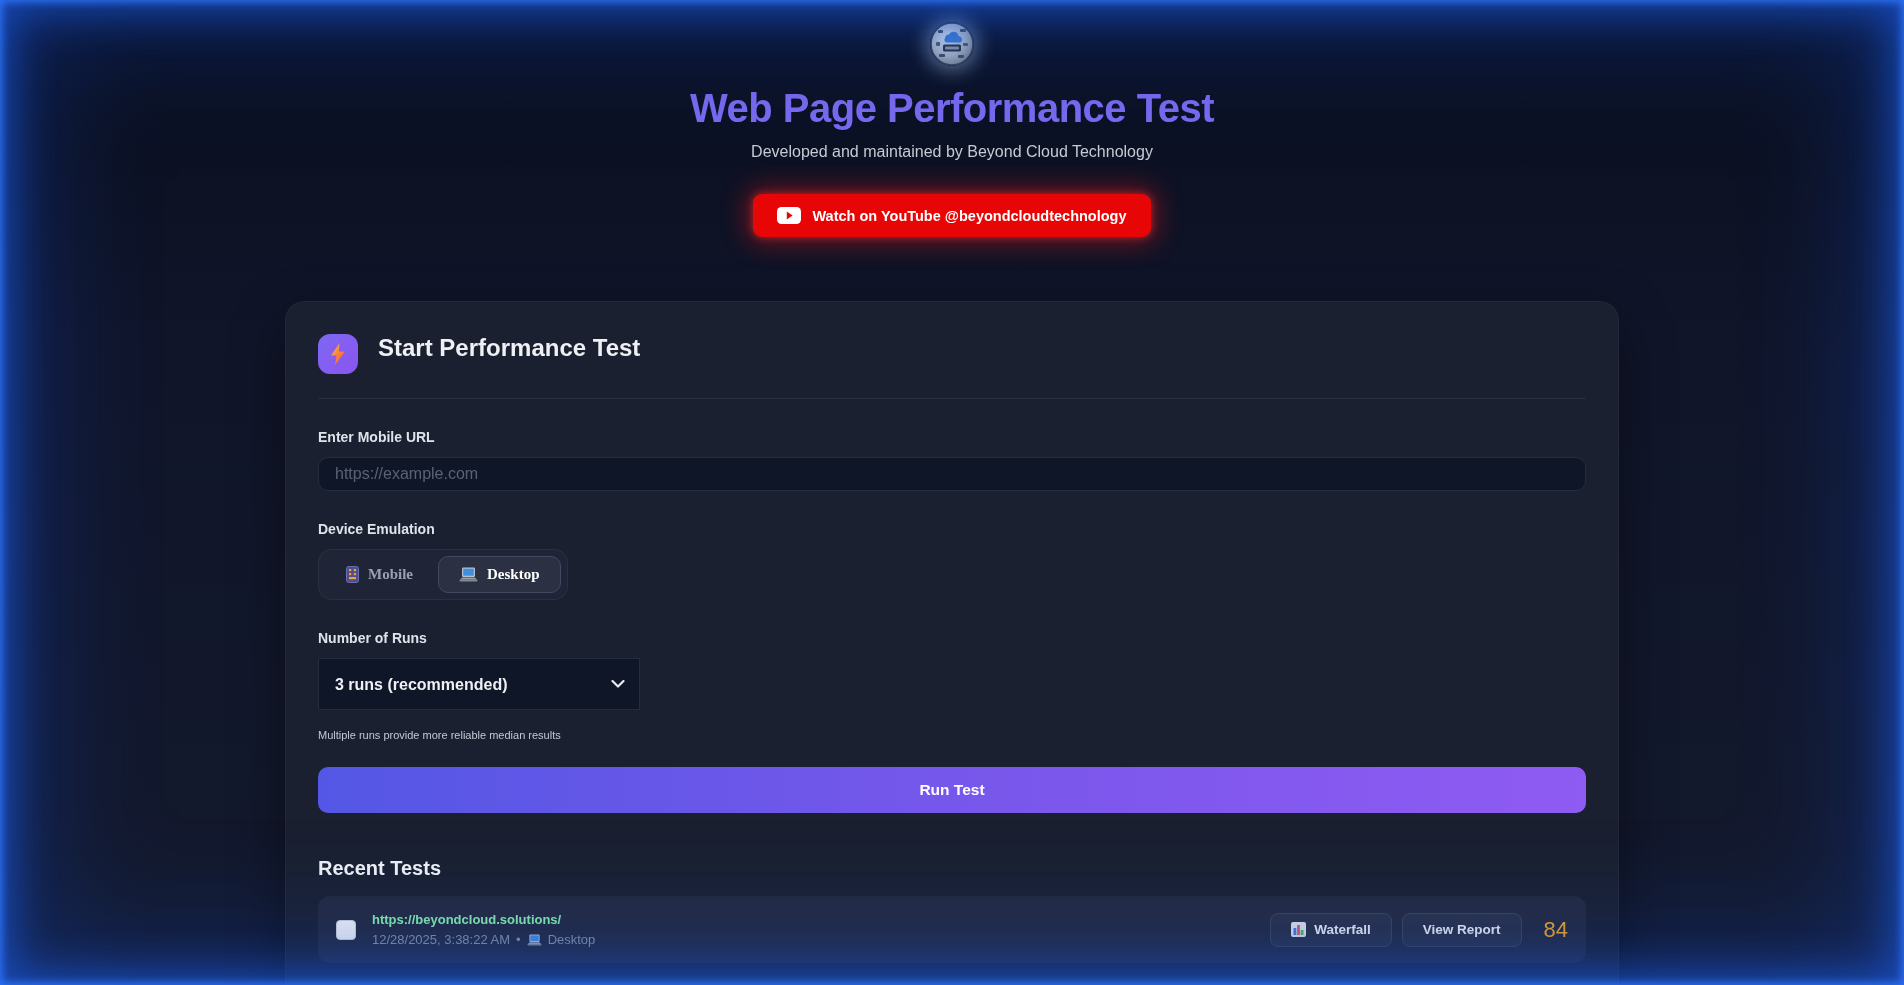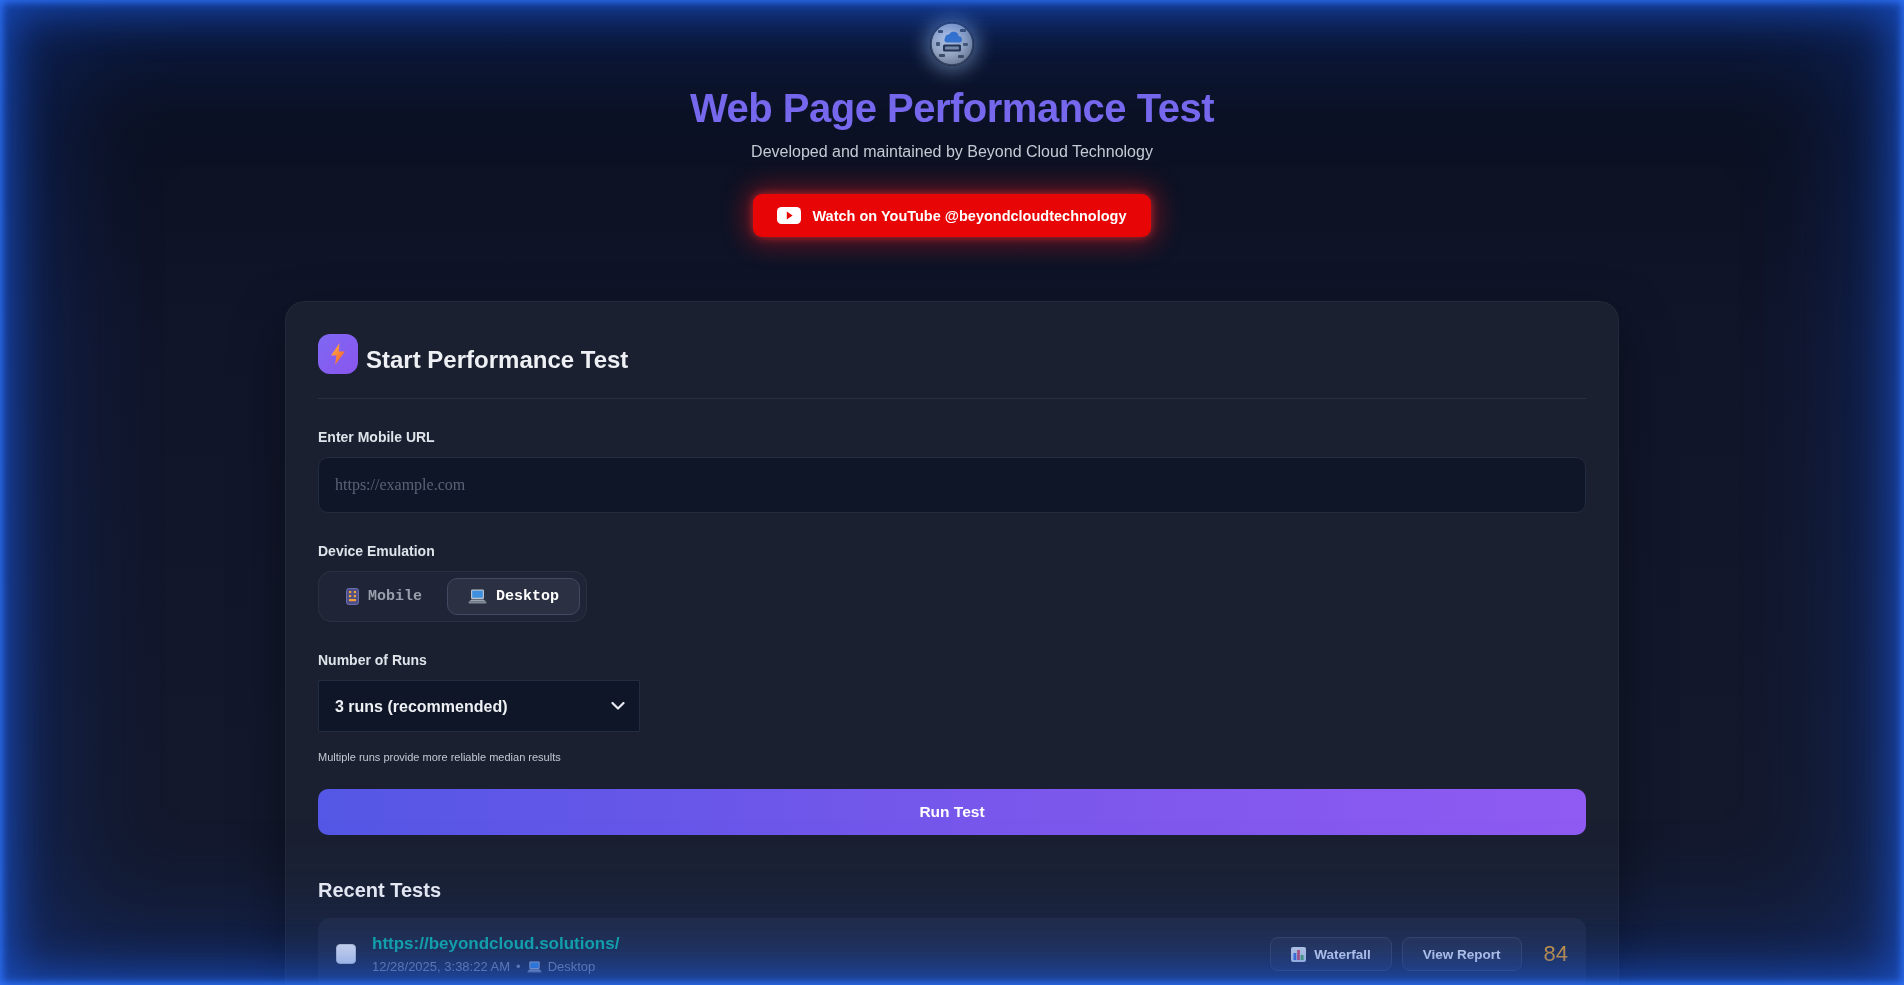--- a/index.html
+++ b/index.html
@@ -42,45 +42,45 @@
     box-shadow: 0 0 26px 6px rgba(255,20,20,0.40), 0 0 8px rgba(255,70,70,0.55);
   }
 
   
   .card {
     margin:64px auto 0; width:1334px;
     background:#1a2030; border:1px solid rgba(255,255,255,0.045);
     border-radius:20px; padding:32px 32px 48px;
     box-shadow: 0 22px 55px rgba(0,0,0,0.45);
   }
-  .card-head { display:flex; align-items:flex-end; gap:8px; }
+  .card-head { display:flex; align-items:flex-start; gap:20px; }
   .bolt-box {
     width:40px; height:40px; border-radius:12px;
     background: linear-gradient(135deg,#7e68f3 0%, #8a55ee 100%);
     display:flex; align-items:center; justify-content:center;
   }
   .card-title { font-size:24px; font-weight:700; color:#eef0f4; }
   .divider { height:1px; background:rgba(255,255,255,0.07); margin-top:24px; }
 
   .field-label { display:block; margin-top:30px; font-size:14px; font-weight:700; color:#dfe3ea; }
   .url-input {
-    display:block; width:100%; height:56px; margin-top:12px;
+    display:block; width:100%; height:34px; margin-top:12px;
     background:#0f1628; border:1px solid #242c40; border-radius:10px;
-    color:#e8eaf0; font-family:Liberation Serif, serif; font-size:16px; padding:0 16px; outline:none;
+    color:#e8eaf0; font-family:Liberation Sans, sans-serif; font-size:16px; padding:0 16px; outline:none;
   }
   .url-input::placeholder { color:#596375; }
 
   .toggle-group {
     margin-top:12px; display:inline-flex; gap:4px; padding:6px;
     background:#1f2536; border:1px solid rgba(255,255,255,0.05); border-radius:14px;
   }
   .toggle-btn {
     display:inline-flex; align-items:center; gap:9px;
     background:transparent; border:1px solid transparent; cursor:pointer;
-    font-family:Liberation Mono, monospace; font-size:15px; font-weight:600; color:#99a0ad;
+    font-family:Liberation Serif, serif; font-size:15px; font-weight:600; color:#99a0ad;
     padding:9px 20px; border-radius:10px;
   }
   .toggle-btn.active {
     background:#2b3142; border-color:#414a61; color:#ffffff; font-weight:700;
   }
 
   .select-wrap { position:relative; width:322px; margin-top:12px; }
   .runs-select {
     width:100%; height:52px; appearance:none; -webkit-appearance:none;
     background:#0f1628; border:1px solid #242c40; border-radius:1px;
@@ -100,21 +100,21 @@
   .recent-heading { margin-top:44px; font-size:20px; font-weight:700; color:#f0f2f6; }
   .recent-row {
     margin-top:16px; display:flex; align-items:center;
     background:#242a3d; border-radius:12px; padding:16px 18px;
   }
   .row-left { display:flex; align-items:center; gap:16px; flex:1; min-width:0; }
   .row-check {
     appearance:none; -webkit-appearance:none; width:20px; height:20px;
     background:#f4f5f7; border:1px solid #cfd3da; border-radius:4px; cursor:pointer; flex:0 0 auto;
   }
-  .row-url { font-size:17px; font-weight:700; color:#14b8a6; }
+  .row-url { font-size:13px; font-weight:700; color:#86efac; }
   .row-meta { margin-top:5px; font-size:13px; color:#8b93a2; display:flex; align-items:center; gap:6px; }
   .meta-sep { color:#8b93a2; }
   .row-right { display:flex; align-items:center; gap:10px; }
   .row-action {
     display:inline-flex; align-items:center; gap:8px; height:34px; padding:0 20px;
     background:#2b3145; border:1px solid #3d455c; border-radius:8px; cursor:pointer;
     color:#eceef4; font-family:inherit; font-size:13.5px; font-weight:600;
   }
   .row-score { margin-left:12px; font-size:22px; font-weight:400; color:#f5a623; }
 </style>

